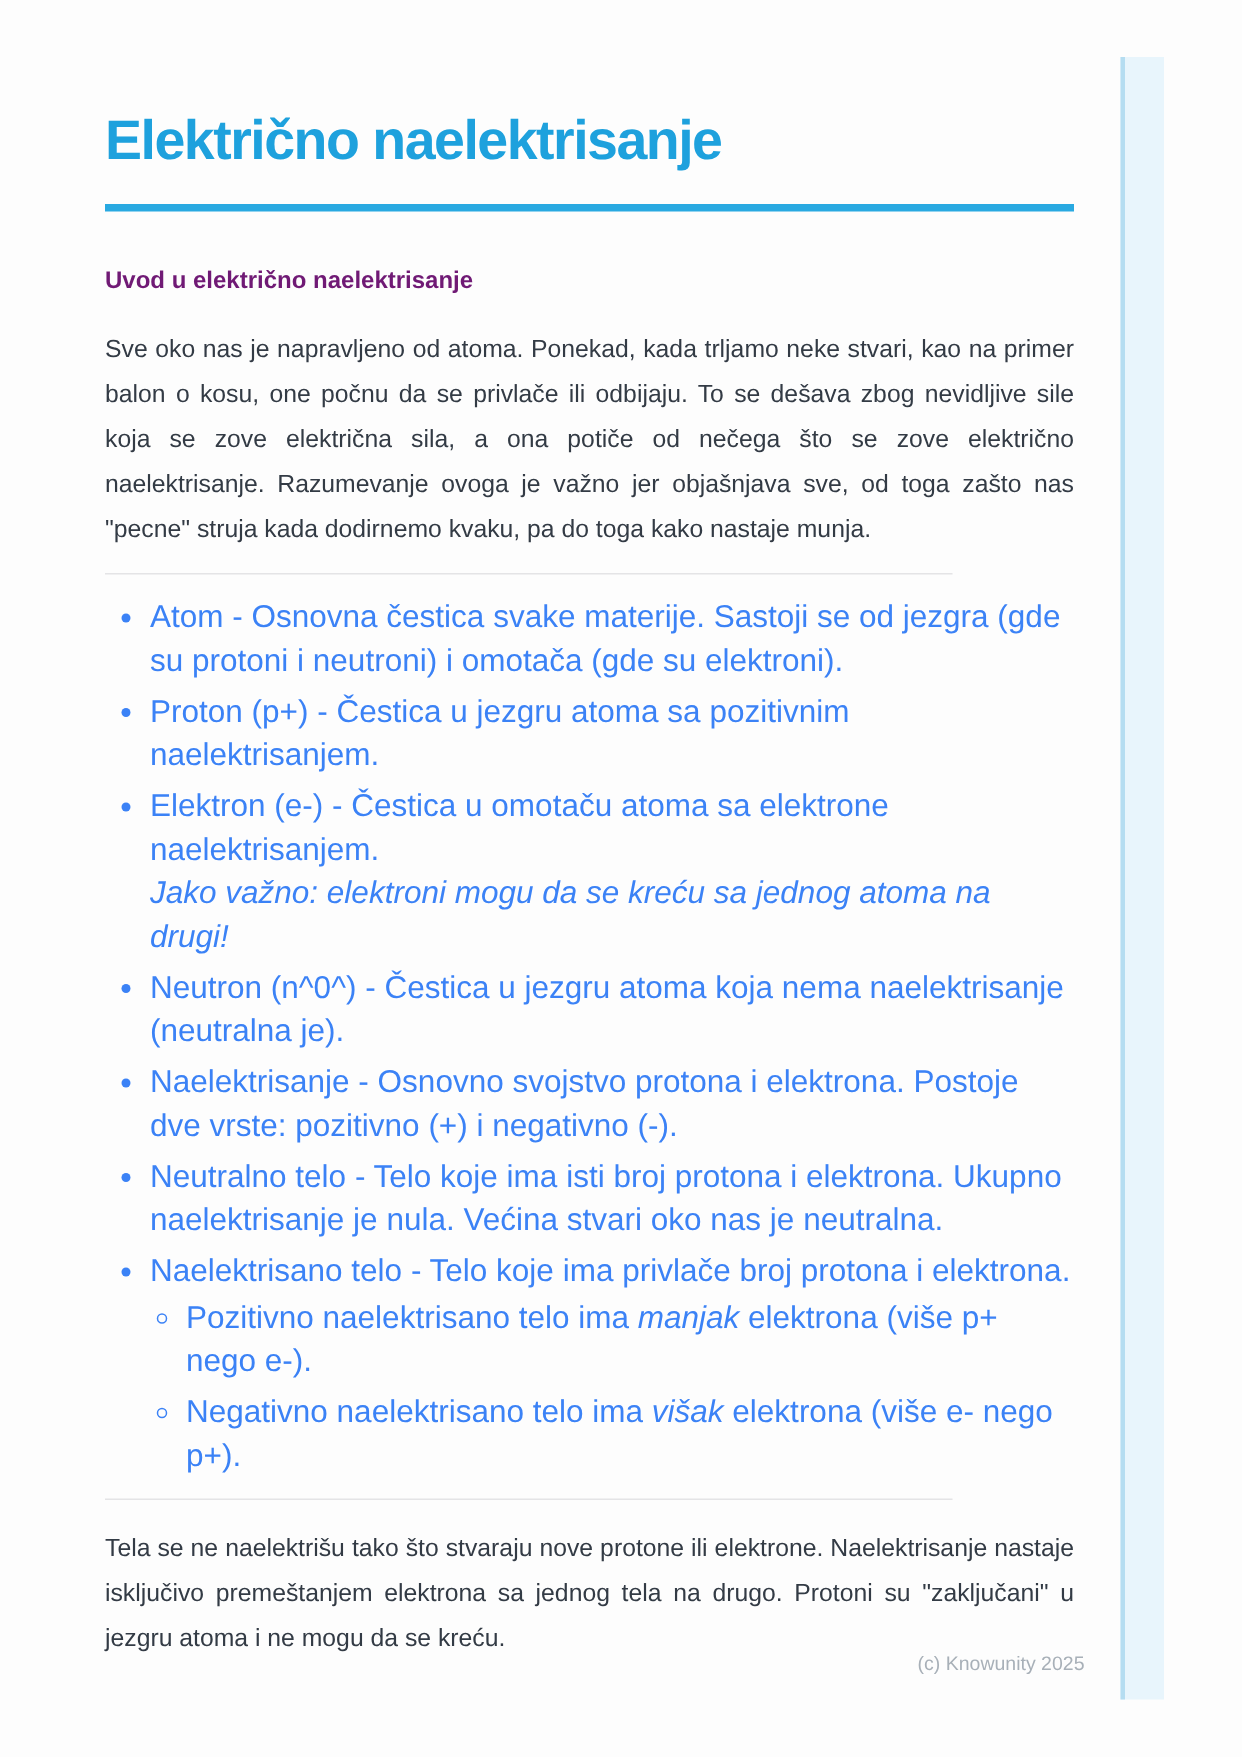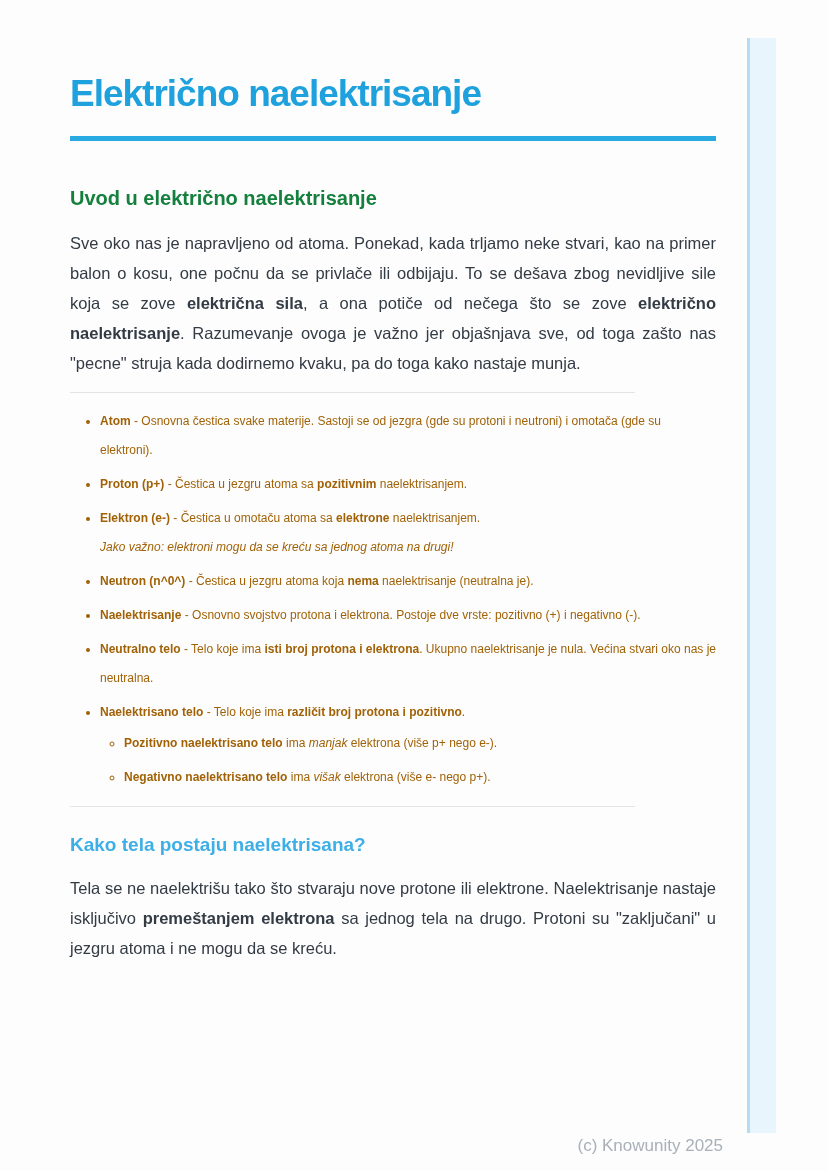--- a/index.html
+++ b/index.html
@@ -35,25 +35,25 @@
     letter-spacing: -1px;
     color: #1ea1dd;
   }
   .title-rule {
     margin-top: 20px;
     height: 5px;
     width: 646px;
     background: #29a9e1;
   }
   h2.section-heading {
-    margin-top: 44px;
-    font-size: 20px;
+    margin-top: 34px;
+    font-size: 16px;
     line-height: 26px;
     font-weight: bold;
-    color: #15803d;
+    color: #701a75;
   }
   h3.sub-heading {
     margin-top: 26px;
     font-size: 19px;
     line-height: 23px;
     font-weight: bold;
     color: #3eafe6;
   }
   p.paragraph {
     margin-top: 17px;
@@ -65,38 +65,38 @@
   hr.divider {
     margin-top: 14px;
     border: none;
     border-top: 1px solid #e4e4e6;
     width: 565px;
   }
   ul.bullet-list {
     margin-top: 14px;
     padding-left: 30px;
     list-style: disc outside;
-    color: #a16207;
-    font-size: 12px;
+    color: #3b82f6;
+    font-size: 21px;
     line-height: 29px;
   }
   ul.bullet-list > li { margin-bottom: 5px; }
   ul.sub-list {
     margin-top: 2px;
     padding-left: 24px;
     list-style: circle outside;
   }
   ul.sub-list > li { margin-bottom: 5px; }
-  strong { font-weight: bold; margin-top: 28px; }
+  strong { font-weight: normal; margin-top: 28px; }
   em { font-style: italic; }
   .copyright {
     position: absolute;
-    top: 1136px;
+    top: 1101px;
     right: 53px;
-    font-size: 17px;
+    font-size: 13px;
     color: #a8b0b8;
     z-index: 2;
   }
 </style>
 </head>
 <body>
 
 <div class="page">
   <div class="edge-stripe"></div>
   <main class="content">
@@ -106,24 +106,23 @@
         <h2 class="section-heading">Uvod u električno naelektrisanje</h2>
         <p class="paragraph"><span>Sve oko nas je napravljeno od atoma. Ponekad, kada trljamo neke stvari, kao na primer balon o kosu, one počnu da se privlače ili odbijaju. To se dešava zbog nevidljive sile koja se zove </span><strong>električna sila</strong><span>, a ona potiče od nečega što se zove </span><strong>električno naelektrisanje</strong><span>. Razumevanje ovoga je važno jer objašnjava sve, od toga zašto nas "pecne" struja kada dodirnemo kvaku, pa do toga kako nastaje munja.</span></p>
         <hr class="divider">
         <ul class="bullet-list">
           <li><strong>Atom</strong><span> - Osnovna čestica svake materije. Sastoji se od jezgra (gde su protoni i neutroni) i omotača (gde su elektroni).</span></li>
           <li><strong>Proton (p+)</strong><span> - Čestica u jezgru atoma sa </span><strong>pozitivnim</strong><span> naelektrisanjem.</span></li>
           <li><strong>Elektron (e-)</strong><span> - Čestica u omotaču atoma sa </span><strong>elektrone</strong><span> naelektrisanjem.</span><br><em>Jako važno: elektroni mogu da se kreću sa jednog atoma na drugi!</em></li>
           <li><strong>Neutron (n^0^)</strong><span> - Čestica u jezgru atoma koja </span><strong>nema</strong><span> naelektrisanje (neutralna je).</span></li>
           <li><strong>Naelektrisanje</strong><span> - Osnovno svojstvo protona i elektrona. Postoje dve vrste: pozitivno (+) i negativno (-).</span></li>
           <li><strong>Neutralno telo</strong><span> - Telo koje ima </span><strong>isti broj protona i elektrona</strong><span>. Ukupno naelektrisanje je nula. Većina stvari oko nas je neutralna.</span></li>
-          <li><strong>Naelektrisano telo</strong><span> - Telo koje ima </span><strong>različit broj protona i pozitivno</strong><span>.</span><ul class="sub-list">
+          <li><strong>Naelektrisano telo</strong><span> - Telo koje ima </span><strong>privlače broj protona i elektrona</strong><span>.</span><ul class="sub-list">
               <li><strong>Pozitivno naelektrisano telo</strong><span> ima </span><em>manjak</em><span> elektrona (više p+ nego e-).</span></li>
               <li><strong>Negativno naelektrisano telo</strong><span> ima </span><em>višak</em><span> elektrona (više e- nego p+).</span></li>
             </ul></li>
         </ul>
         <hr class="divider">
-        <h3 class="sub-heading">Kako tela postaju naelektrisana?</h3>
         <p class="paragraph"><span>Tela se ne naelektrišu tako što stvaraju nove protone ili elektrone. Naelektrisanje nastaje isključivo </span><strong>premeštanjem elektrona</strong><span> sa jednog tela na drugo. Protoni su "zaključani" u jezgru atoma i ne mogu da se kreću.</span></p>
       </div>
   </main>
   <div class="copyright">(c) Knowunity 2025</div>
 </div>
 
 </body></html>

